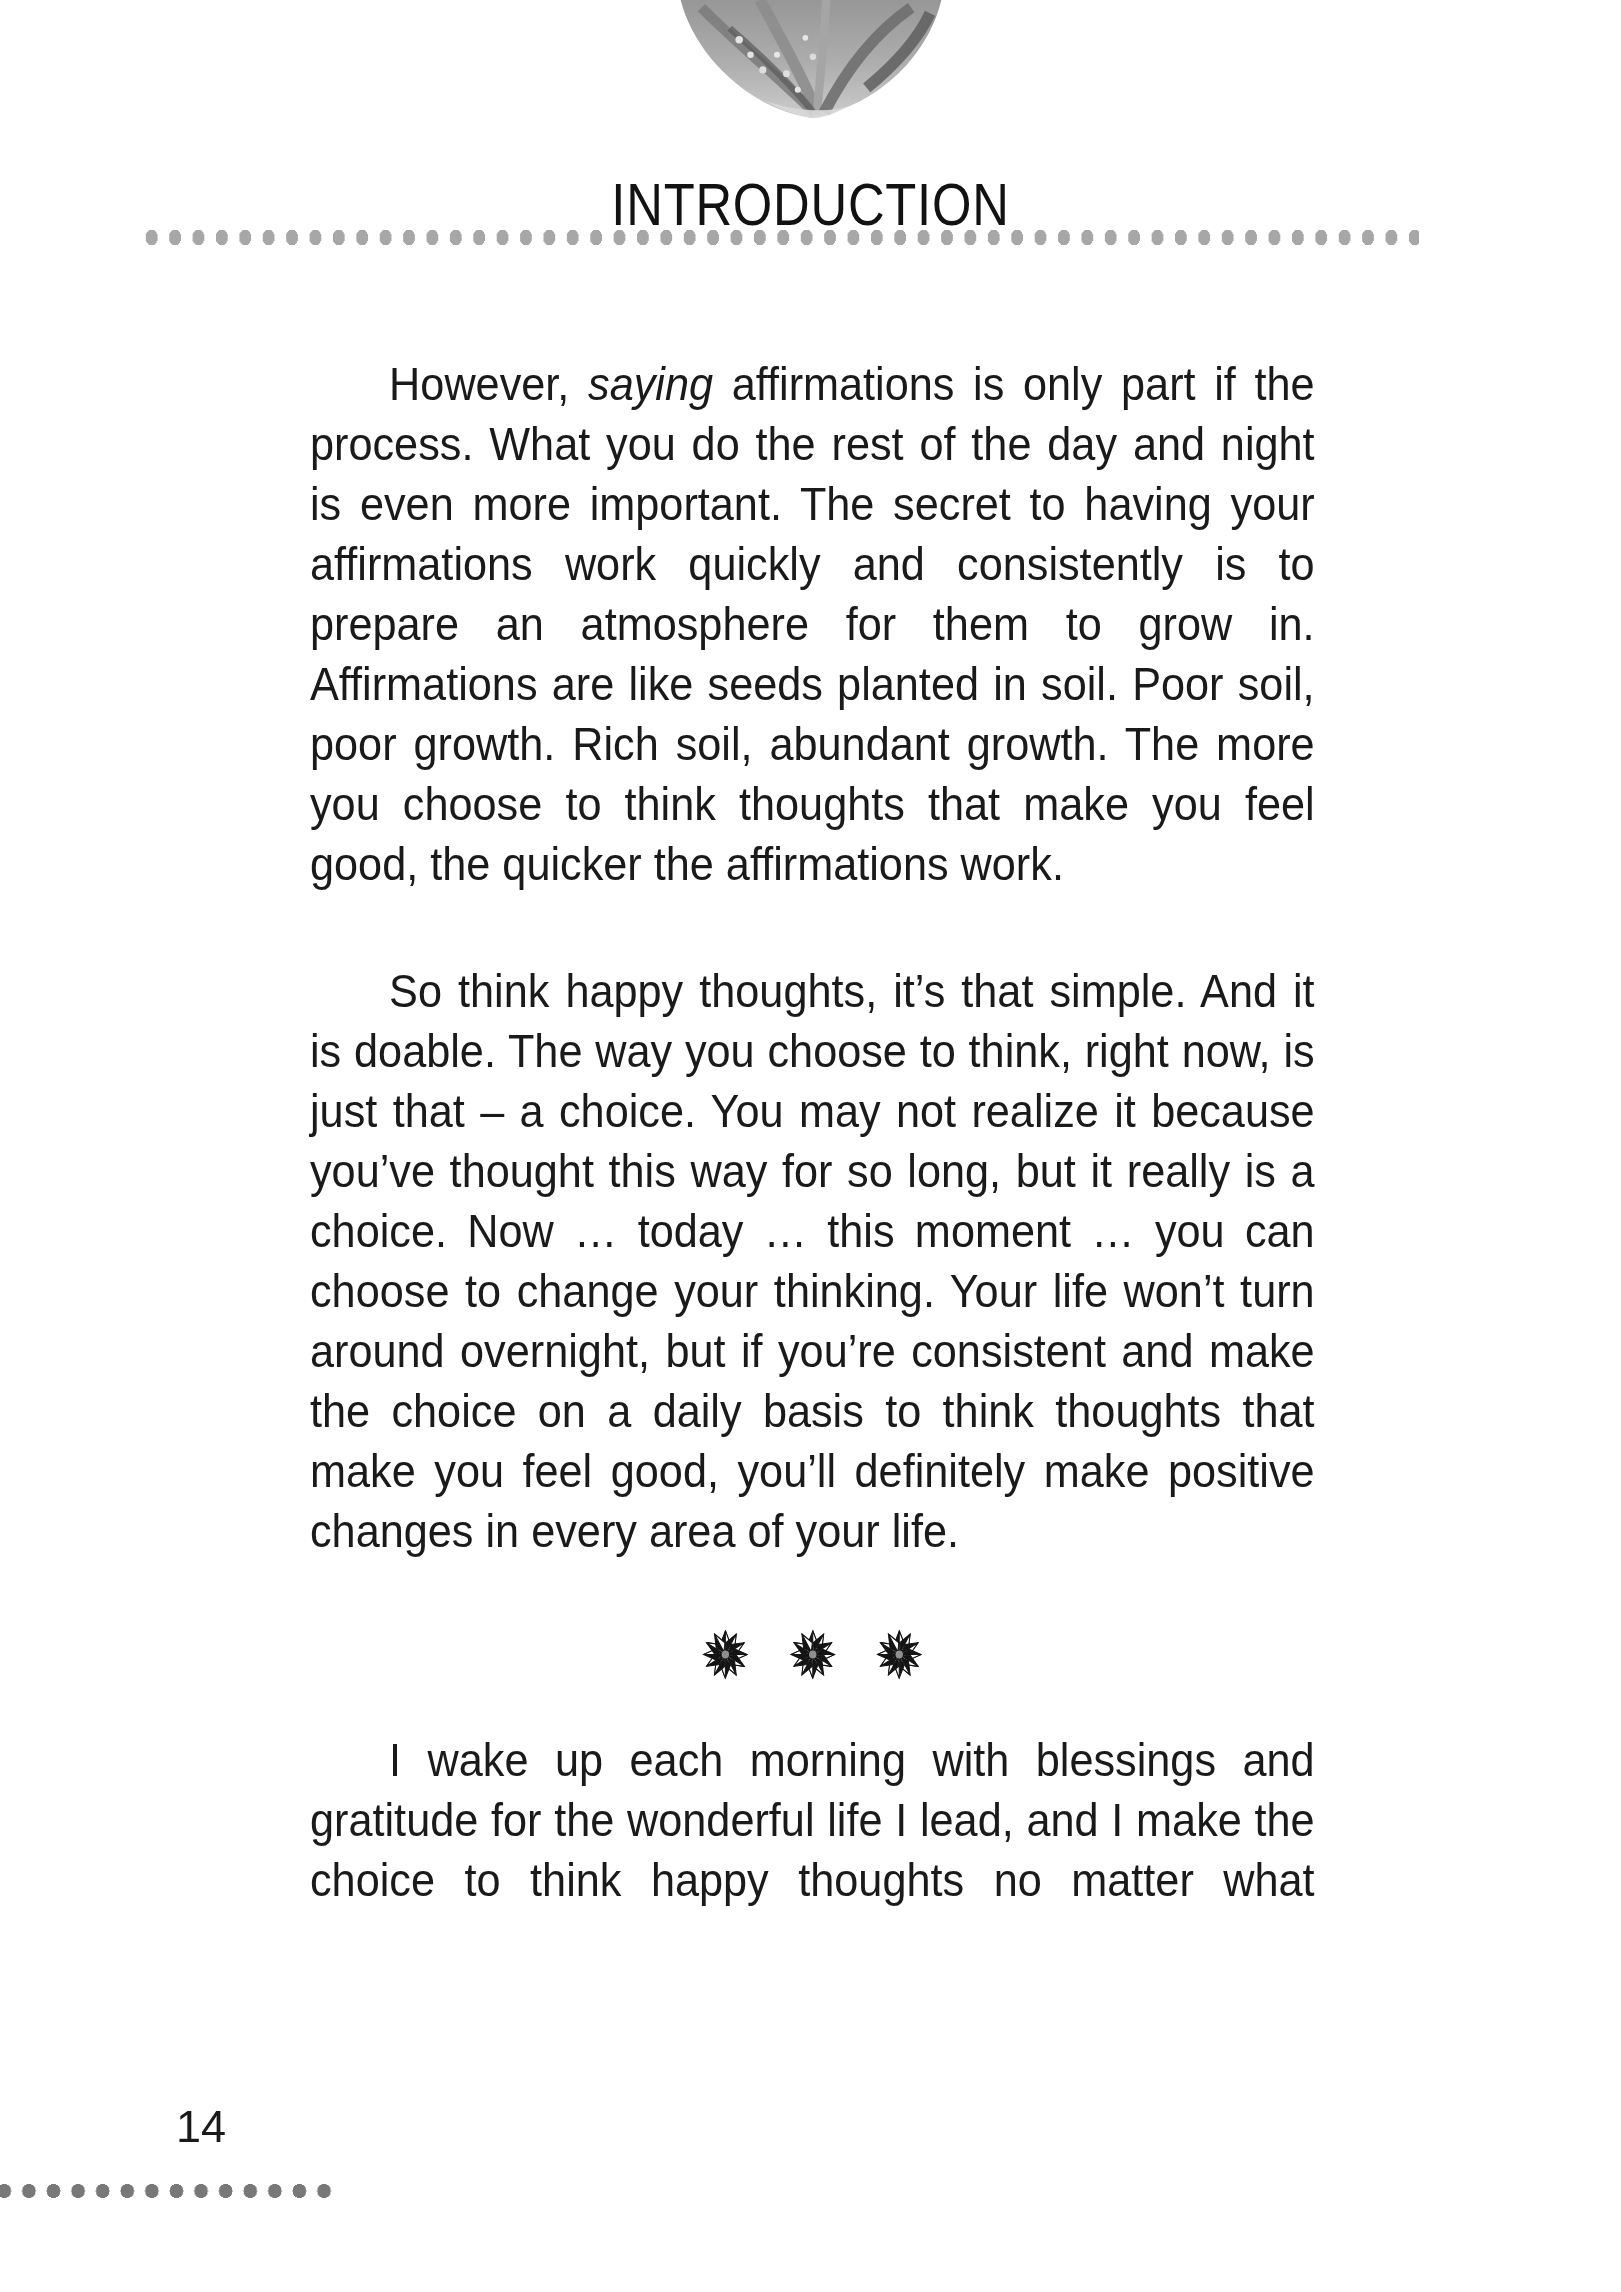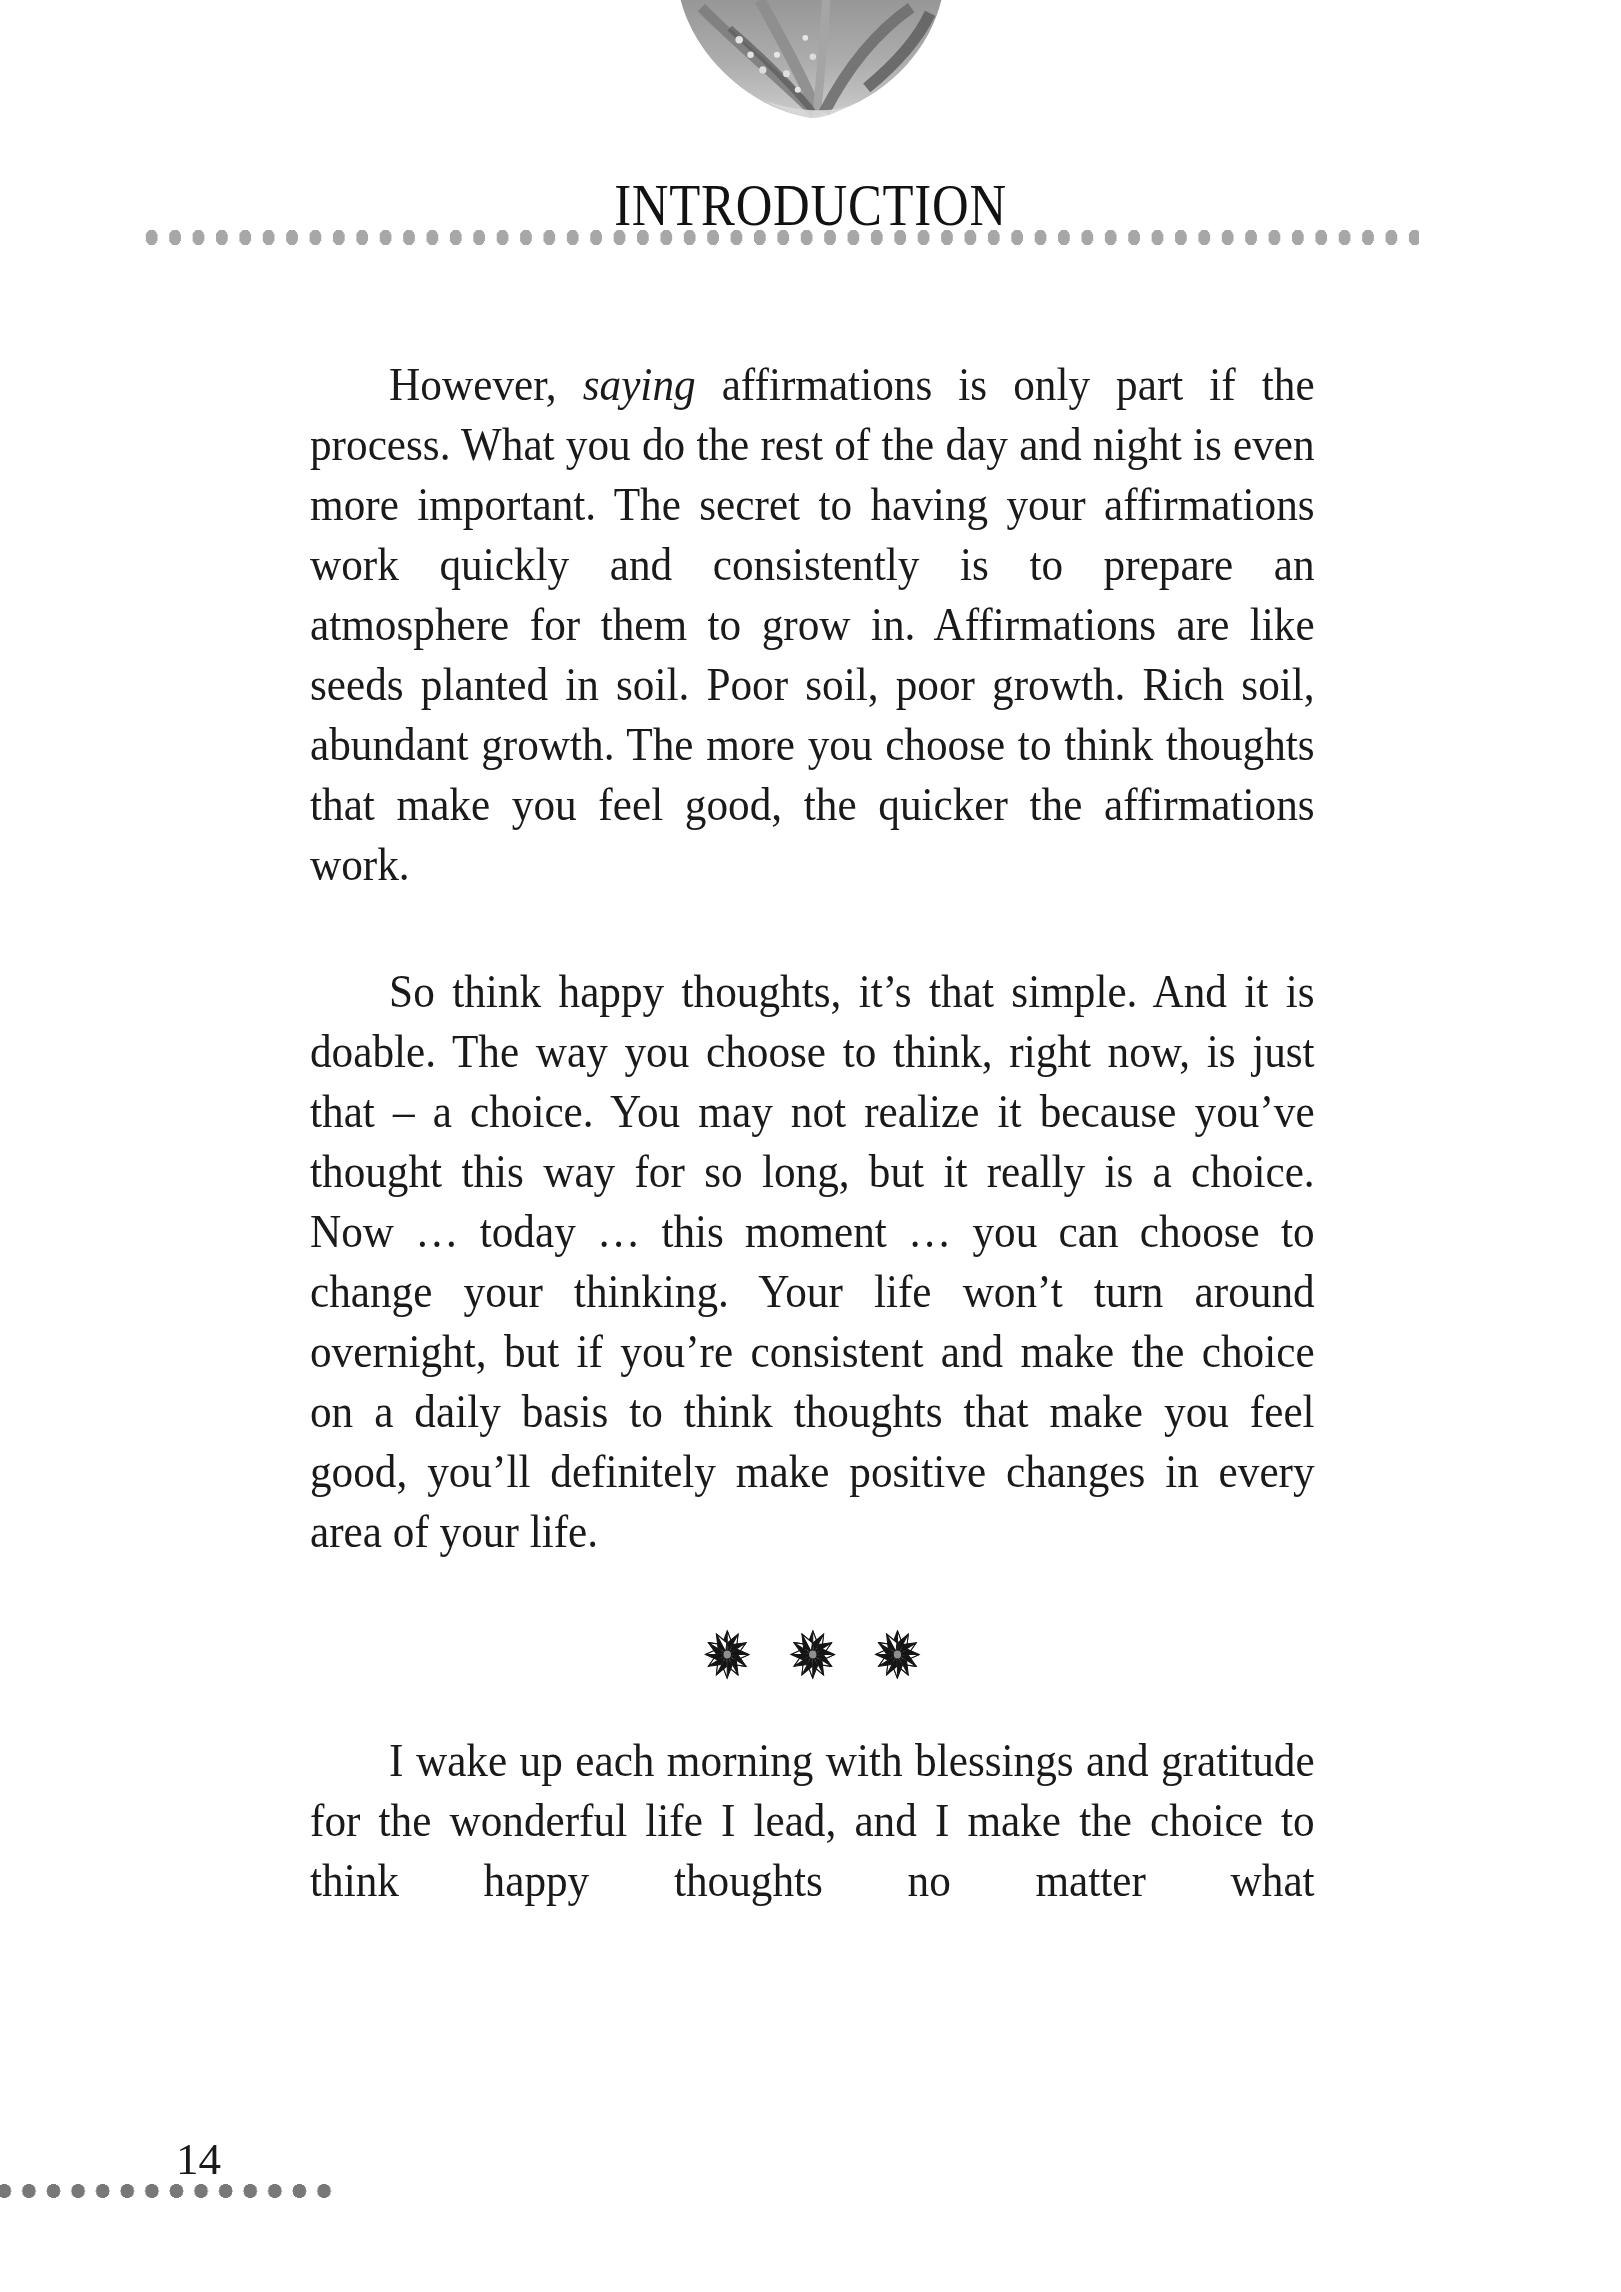--- a/index.html
+++ b/index.html
@@ -2,21 +2,21 @@
 <html style="font-size:15px"><head>
 <meta charset="utf-8">
 <style>
   html,body{margin:0;padding:0;background:#ffffff;}
   .page{
     position:relative;
     width:1548px;
     height:2292px;
     background:#ffffff;
     overflow:hidden;
-    font-family:Liberation Serif, serif;
+    font-family:Liberation Sans, sans-serif;
   }
   
   .header-img{
     position:absolute;
     left:673px; top:0;
     width:276px; height:120px;
   }
   
   .title{
     position:absolute;
@@ -65,21 +65,20 @@
     text-indent:0;
     height:53px;
   }
   .section-break svg{ margin:0 15px; vertical-align:top; }
   
   .page-number{
     position:absolute;
     left:176px; top:2101px;
     font-size:45px;
     color:#1a1a1a;
-    margin-top:32px;
   }
   
   .bottom-dots{
     position:absolute;
     left:-8.5px; top:2182px;
     width:348px; height:18px;
     background-image:radial-gradient(circle 7px at 12.3px 9px, #787878 97%, rgba(255,255,255,0) 100%);
     background-size:24.6px 18px;
     background-repeat:repeat-x;
   }

